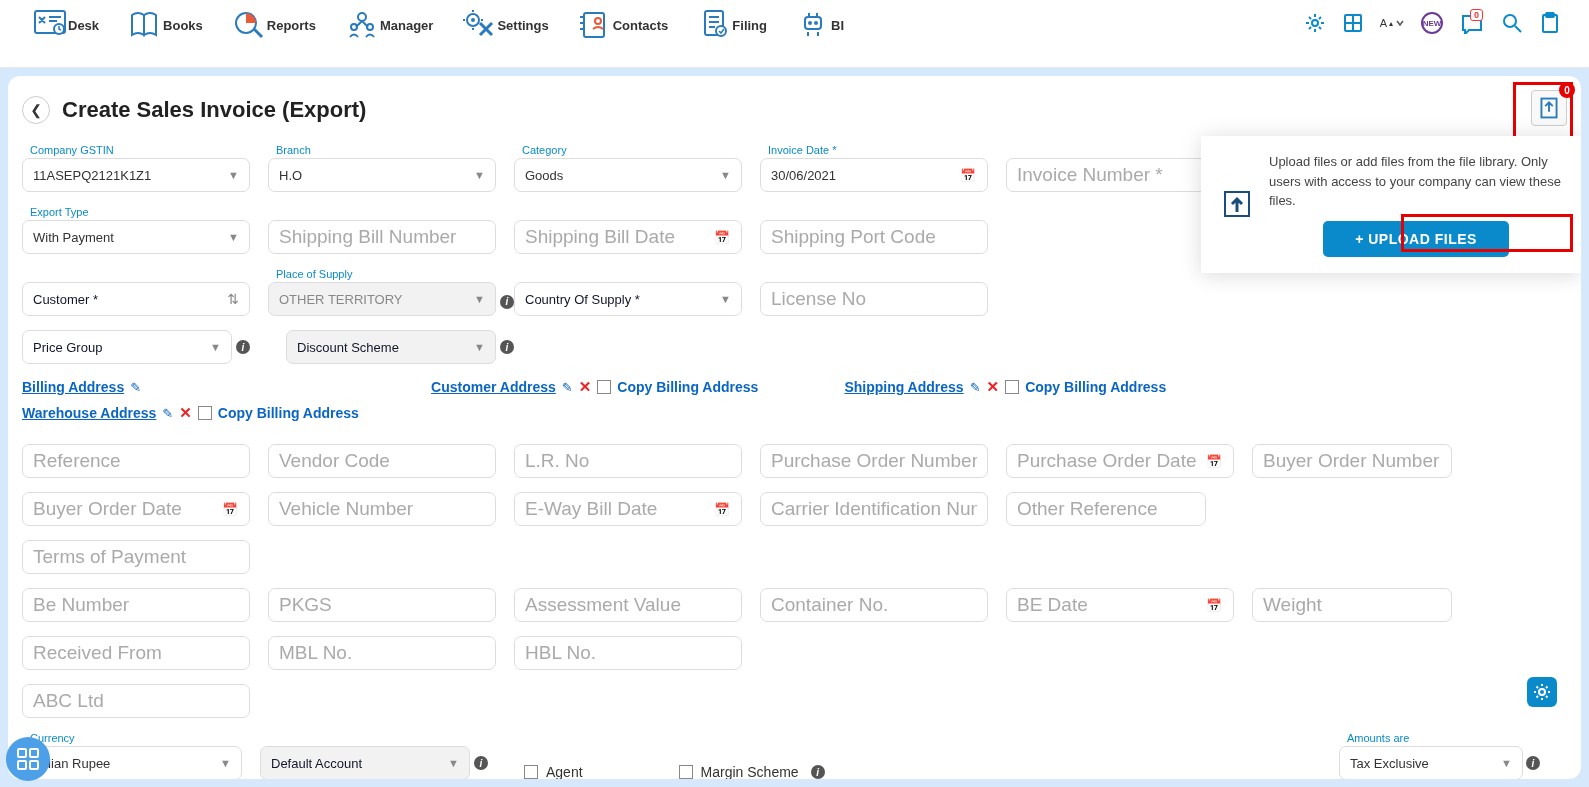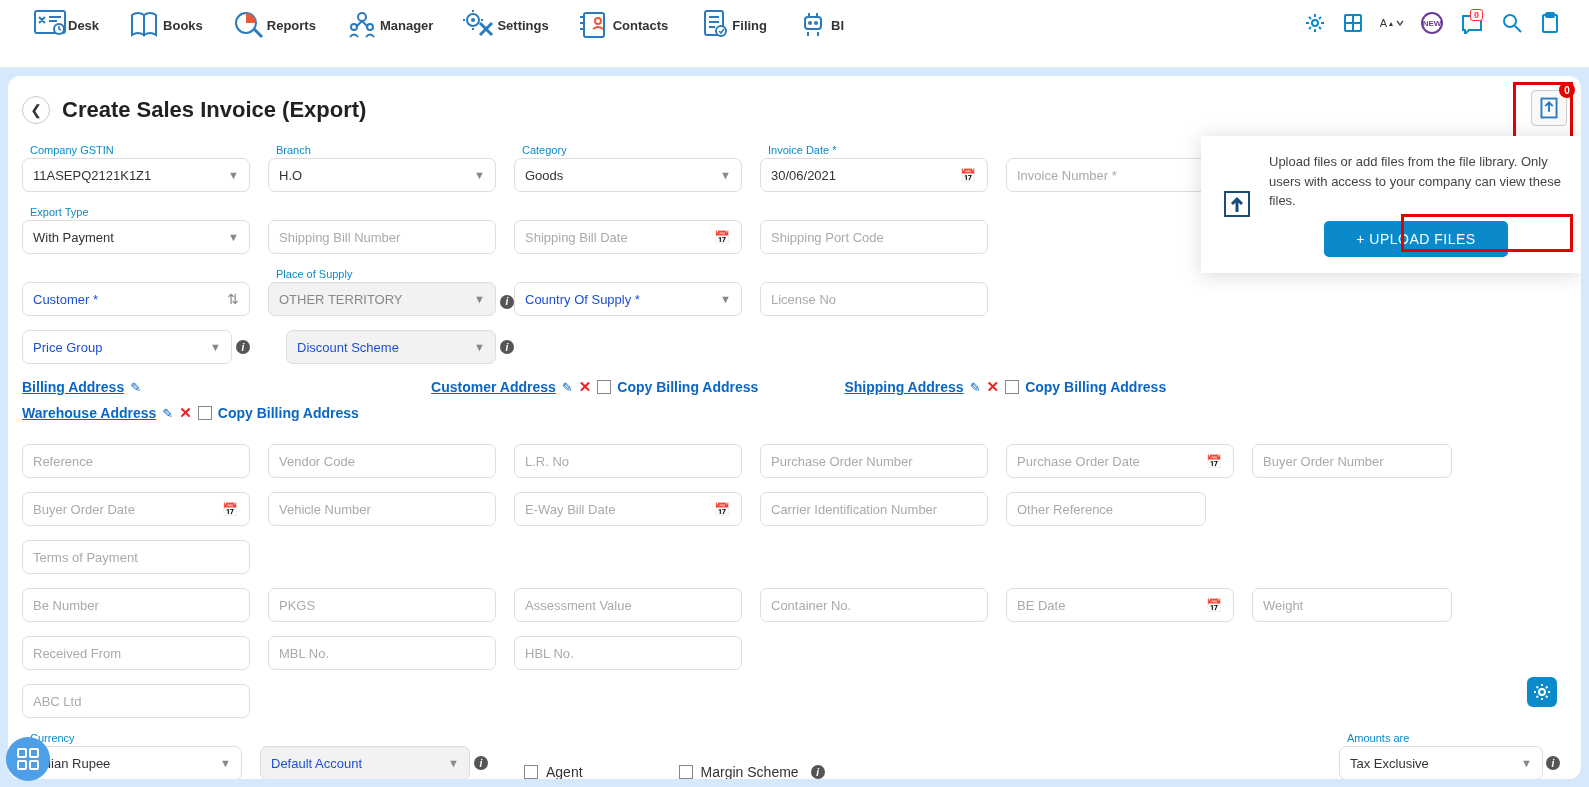--- a/index.html
+++ b/index.html
@@ -19,40 +19,40 @@
 .page{background:#fff;border-radius:12px;height:100%;padding:14px 14px 8px;position:relative;overflow:hidden}
 .page-head{display:flex;align-items:center;gap:12px;margin-bottom:14px}
 .back-btn{width:28px;height:28px;border:1px solid #ccc;border-radius:50%;display:flex;align-items:center;justify-content:center;cursor:pointer;font-size:14px;color:#333}
 .page-title{font-family:Liberation Sans, sans-serif;font-size:22px;font-weight:700;color:#222}
 .row{display:flex;gap:18px;margin-bottom:14px;flex-wrap:wrap}
 .field{display:flex;flex-direction:column;width:228px;position:relative}
 .field-label{font-size:11px;color:#0a8acb;margin-bottom:2px;padding-left:8px}
 .field-input,.field-select{height:34px;border:1px solid #ddd;border-radius:7px;padding:0 10px;font-size:13px;color:#333;background:#fff;display:flex;align-items:center;cursor:pointer;position:relative}
 .field-input.disabled,.field-select.disabled{background:#f2f2f2;color:#888}
 .field-select .caret{margin-left:auto;color:#888;font-size:11px}
-.placeholder{color:#1d4ed8}
-.field-input input{border:none;outline:none;width:100%;font-size:13px;color:#000000}
+.placeholder{color:#0f172a}
+.field-input input{border:none;outline:none;width:100%;font-size:19px;color:#000000}
 .field-input input::placeholder{color:#aaa}
 .cal-ico{margin-left:auto;color:#aaa;font-size:13px}
 .info-dot{position:absolute;right:-18px;top:50%;transform:translateY(-50%);width:14px;height:14px;background:#555;color:#fff;border-radius:50%;font-size:10px;display:flex;align-items:center;justify-content:center;font-weight:700;font-style:italic}
 .addr-row{display:flex;gap:8px;margin-top:8px;margin-bottom:22px;align-items:center;flex-wrap:wrap}
 .addr-group{display:flex;align-items:center;gap:6px}
 .addr-link{color:#0a66c2;font-size:14px;font-weight:700;text-decoration:underline;cursor:pointer}
 .edit-ico{color:#0a66c2;cursor:pointer;font-size:13px}
 .del-ico{color:#e22;cursor:pointer;font-size:15px;font-weight:700}
 .cb{width:14px;height:14px;border:1px solid #888;cursor:pointer;display:inline-block}
 .cb-label{font-size:14px;font-weight:700;color:#0a66c2;cursor:pointer}
 .addr-spacer1{width:274px}
 .addr-spacer2{width:70px}
 .addr-spacer3{width:74px}
 .upload-flyout{position:absolute;top:60px;right:0;width:380px;background:#fff;box-shadow:0 2px 20px rgba(0,0,0,.15);padding:16px 18px;z-index:50;display:flex;gap:14px;align-items:center}
 .upload-ic{width:36px;height:36px;flex-shrink:0}
 .upload-txt{font-size:13px;color:#444;line-height:1.5}
 .upload-btn-wrap{text-align:center;margin-top:10px}
-.upload-btn{background:#0a8acb;color:#fff;border:none;border-radius:5px;padding:10px 32px;font-size:14px;font-weight:400;letter-spacing:.5px;cursor:pointer}
+.upload-btn{background:#0a8acb;color:#fff;border:none;border-radius:5px;padding:10px 32px;font-size:14px;font-weight:700;letter-spacing:.5px;cursor:pointer}
 .hl-box{border:3px solid #e60000;position:absolute}
 .hl1{top:-8px;right:-6px;width:60px;height:60px}
 .hl2{top:78px;right:8px;width:172px;height:38px}
 .doc-ic{margin-left:auto;position:relative;cursor:pointer}
 .doc-badge{position:absolute;top:-8px;right:-8px;background:#e60000;color:#fff;width:16px;height:16px;border-radius:50%;font-size:10px;display:flex;align-items:center;justify-content:center;font-weight:700}
 .bottom-row{display:flex;align-items:flex-end;gap:18px;margin-top:6px}
 .chk-group{display:flex;align-items:center;gap:8px;font-size:14px;color:#333}
 .settings-fab{position:absolute;right:24px;bottom:72px;width:30px;height:30px;background:#0a8acb;border-radius:6px;display:flex;align-items:center;justify-content:center;cursor:pointer;color:#fff}
 .apps-fab{position:absolute;left:6px;bottom:6px;width:44px;height:44px;background:#4da0e8;border-radius:50%;display:flex;align-items:center;justify-content:center;cursor:pointer;z-index:100}
 </style>
@@ -497,21 +497,21 @@
           <span>Agent</span>
         </div>
       <div style="width:60px"></div>
       <div class="chk-group">
           <span class="cb"></span>
           <span>Margin Scheme</span>
           <span style="width:14px;height:14px;background:#555;color:#fff;border-radius:50%;font-size:10px;display:inline-flex;align-items:center;justify-content:center;font-weight:700;font-style:italic;margin-left:4px">i</span>
         </div>
       <div style="margin-left:auto" class="field">
           <span class="field-label">Amounts are</span>
-          <div class="field-select" style="width:204px;position:relative">
+          <div class="field-select" style="width:184px;position:relative">
             <span>Tax Exclusive</span>
             <span class="caret">▼</span>
             <span class="info-dot">i</span>
           </div>
         </div>
     </div>
 
     <div class="upload-flyout" style="position:absolute">
       <div class="hl-box hl2"></div>
       <span class="upload-ic"><svg width="36" height="36" viewBox="0 0 36 36">

